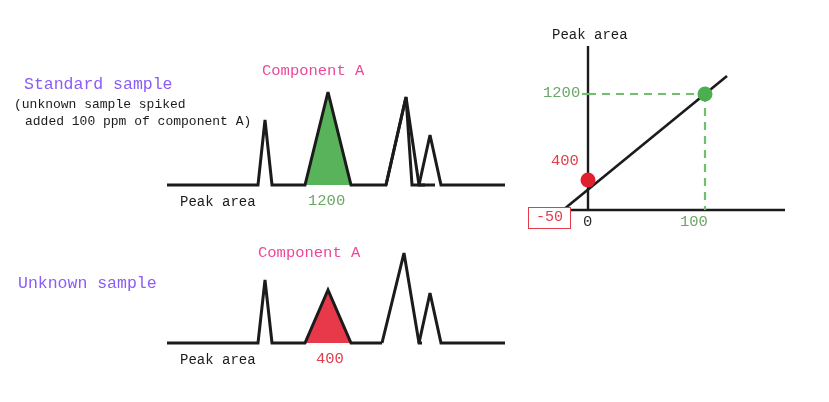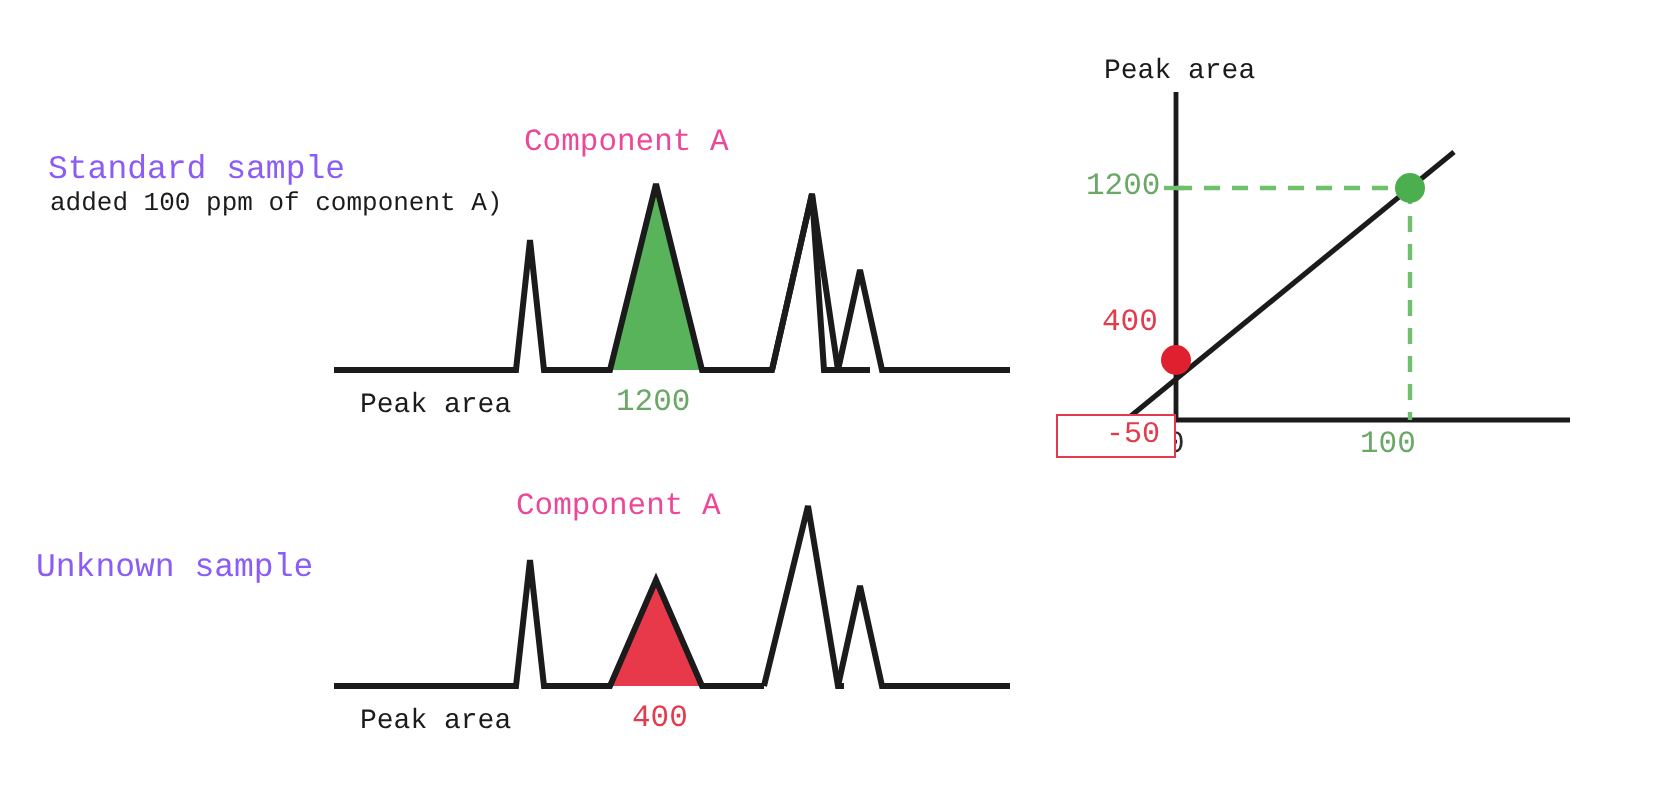--- a/index.html
+++ b/index.html
@@ -60,33 +60,34 @@
     white-space: nowrap;
   }
   .tick-lbl.dark  { color: #2b2b2b; }
   .tick-lbl.green { color: #6aa866; }
   .tick-lbl.red   { color: #e23b4c; }
 
   .intercept-box {
     font-size: 15px;
     color: #e23b4c;
     border: 1.6px solid #e23b4c;
-    padding: 1px 7px 2px 24px;
+    padding: 1px 7px 2px 7px;
     background: #ffffff;
     white-space: nowrap;
     line-height: 1.1;
   }
 </style>
 </head>
 <body>
 
 <div id="stage">
 
   <div class="abs" style="left:14px; top:76px;">
     <div class="sample-title" style="padding-left:10px;">Standard sample</div>
+    <div class="sample-sub" style="margin-top:3px;">(unknown sample spiked</div>
     <div class="sample-sub" style="padding-left:11px;">added 100 ppm of component A)</div>
   </div>
 
   <div class="abs" style="left:262px; top:62px;">
     <div class="component-label">Component A</div>
   </div>
 
   <div class="abs" style="left:160px; top:80px;">
     <svg width="350" height="112" viewBox="0 0 350 112">
 

